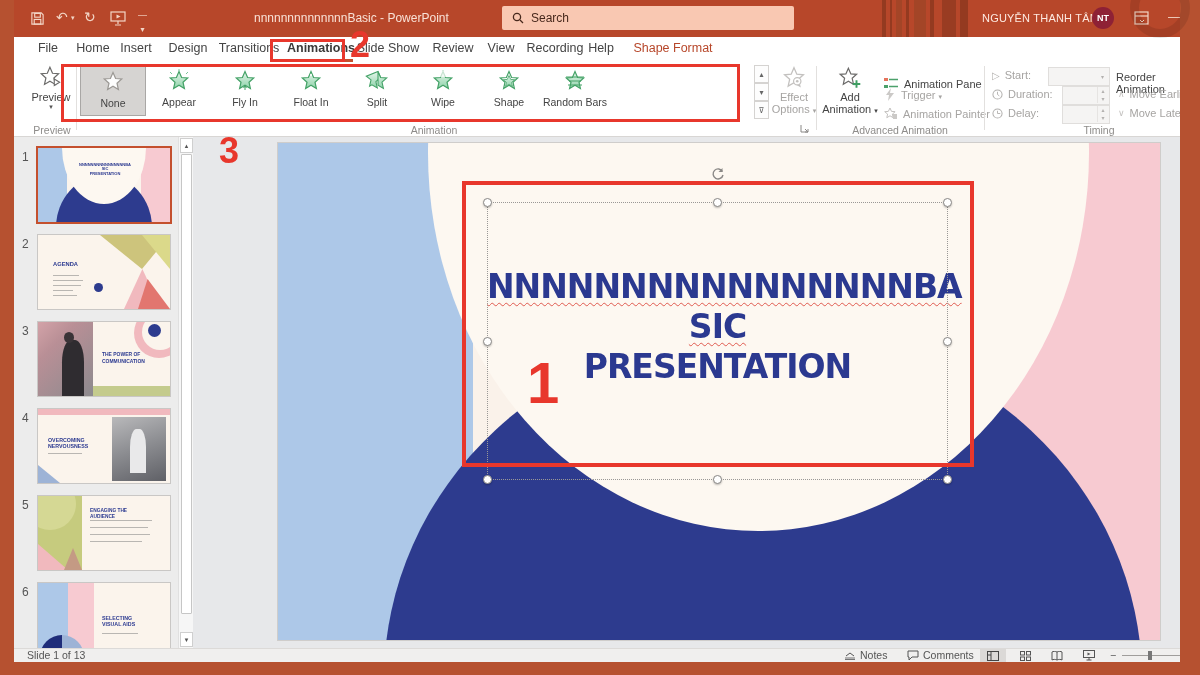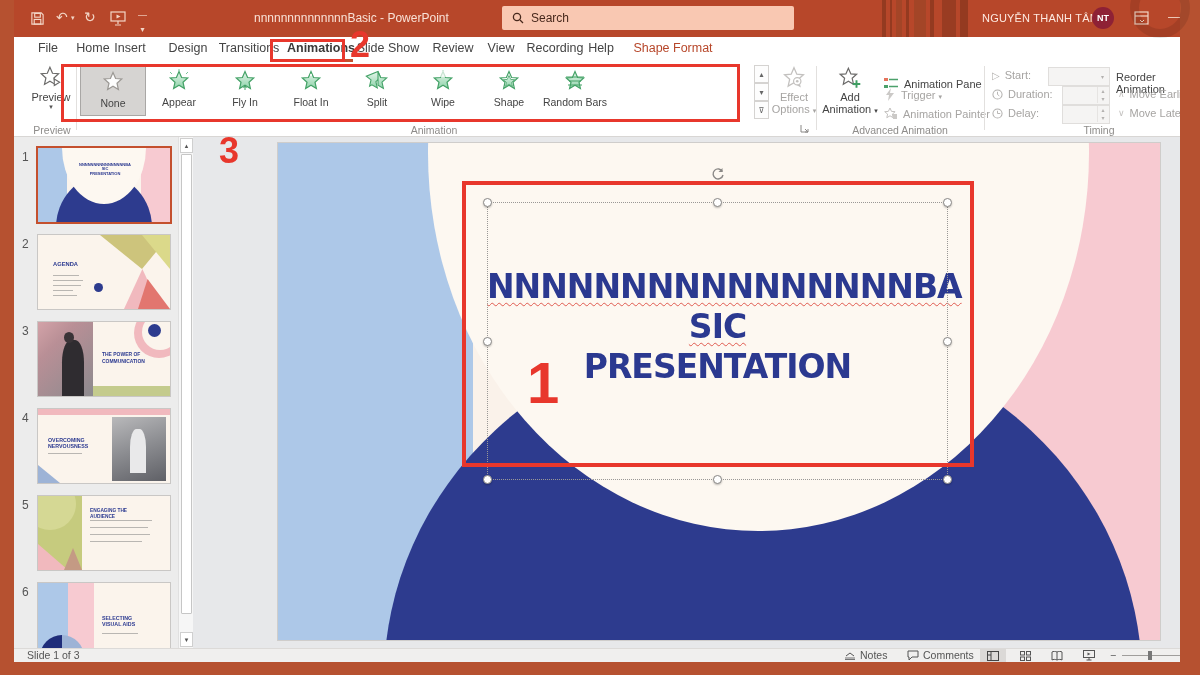--- a/index.html
+++ b/index.html
@@ -130,21 +130,21 @@
       <rect x="1" y="1" width="13" height="12" fill="none" stroke="#f3d6c6" stroke-width="1.2"></rect>
       <path d="M1 5h13" stroke="#f3d6c6" stroke-width="1.2"></path>
       <path d="M6 9l2 2 2-2" fill="none" stroke="#f3d6c6" stroke-width="1"></path>
     </svg>
   <span class="abs tb-glyph" style="left:1154px;top:9px">—</span>
 </div>
 
 <div class="abs" id="tabsrow">
   <span class="tab" style="left:34px">File</span>
   <span class="tab" style="left:79px">Home</span>
-  <span class="tab" style="left:116px">Insert</span>
+  <span class="tab" style="left:122px">Insert</span>
   <span class="tab" style="left:174px">Design</span>
   <span class="tab" style="left:235px">Transitions</span>
   <span class="tab" style="left:307px;font-weight:bold;color:#3b3a39">Animations</span>
   <span class="tab" style="left:374px">Slide Show</span>
   <span class="tab" style="left:439px">Review</span>
   <span class="tab" style="left:487px">View</span>
   <span class="tab" style="left:541px">Recording</span>
   <span class="tab" style="left:587px">Help</span>
   <span class="tab ctx" style="left:659px">Shape Format</span>
   <div class="abs" id="tab-underline"></div>
@@ -438,21 +438,21 @@
     <div class="handle" style="left:205px;top:332px"></div>
     <div class="handle" style="left:435px;top:332px"></div>
     <div class="handle" style="left:665px;top:332px"></div>
   </div>
 </div>
 
 <div class="red-box" style="left:462px;top:181px;width:512px;height:286px;border-width:4px"></div>
 <span class="red-num" style="left:527px;top:349px;font-size:58px">1</span>
 
 <div class="abs" id="statusbar">
-  <span class="abs st-txt" style="left:13px;top:0px">Slide 1 of 3</span>
+  <span class="abs st-txt" style="left:13px;top:0px">Slide 1 of 13</span>
 
   <div class="abs" style="left:830px;top:0;display:flex;gap:4px;align-items:center">
     <svg class="ic" width="12" height="10" viewBox="0 0 12 10">
         <path d="M2 6l4-3 4 3" fill="none" stroke="#555" stroke-width="1"></path>
         <path d="M1 8h10M1 9.5h10" stroke="#555" stroke-width=".8"></path>
       </svg>
     <span class="st-txt">Notes</span>
   </div>
   <div class="abs" style="left:893px;top:0;display:flex;gap:4px;align-items:center">
     <svg class="ic" width="12" height="11" viewBox="0 0 12 11">

